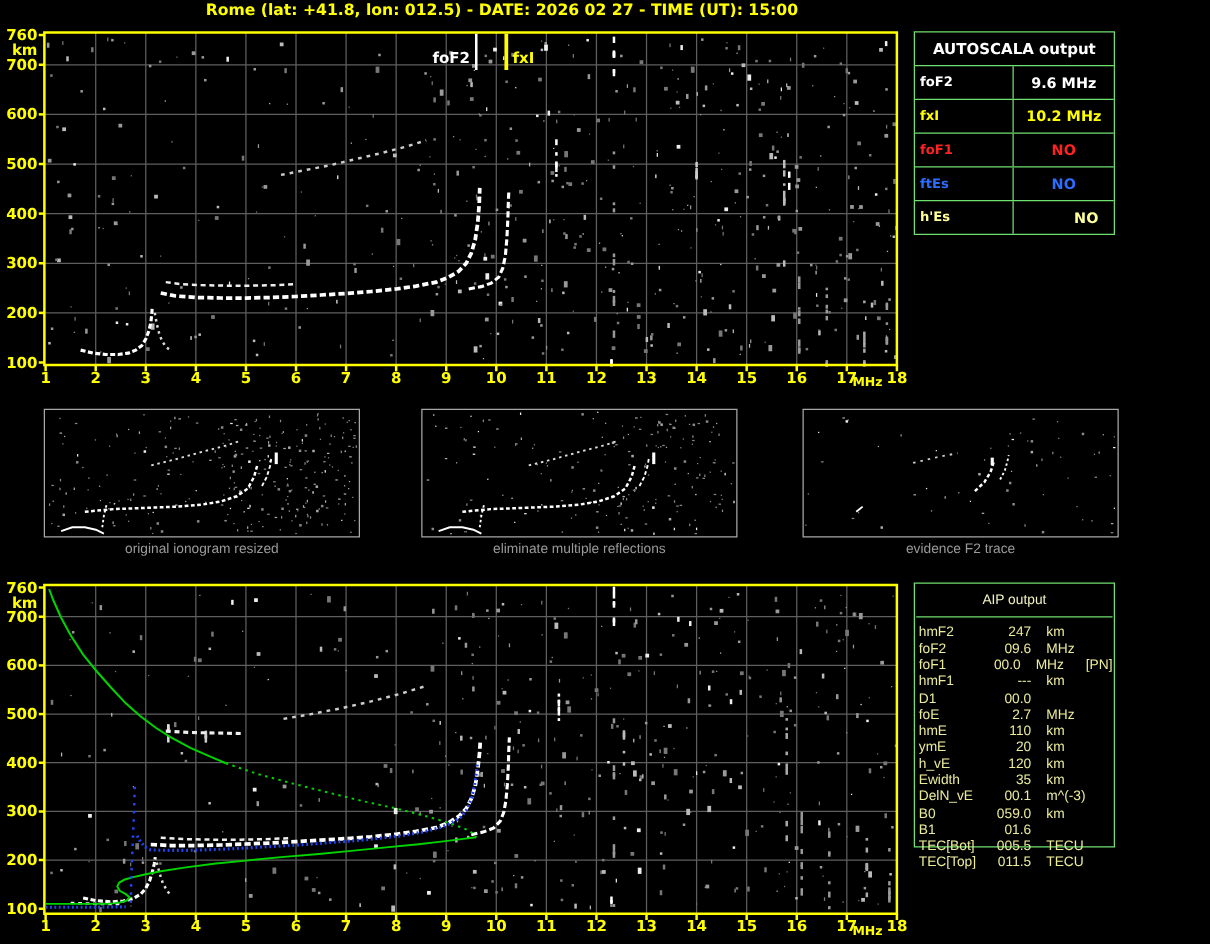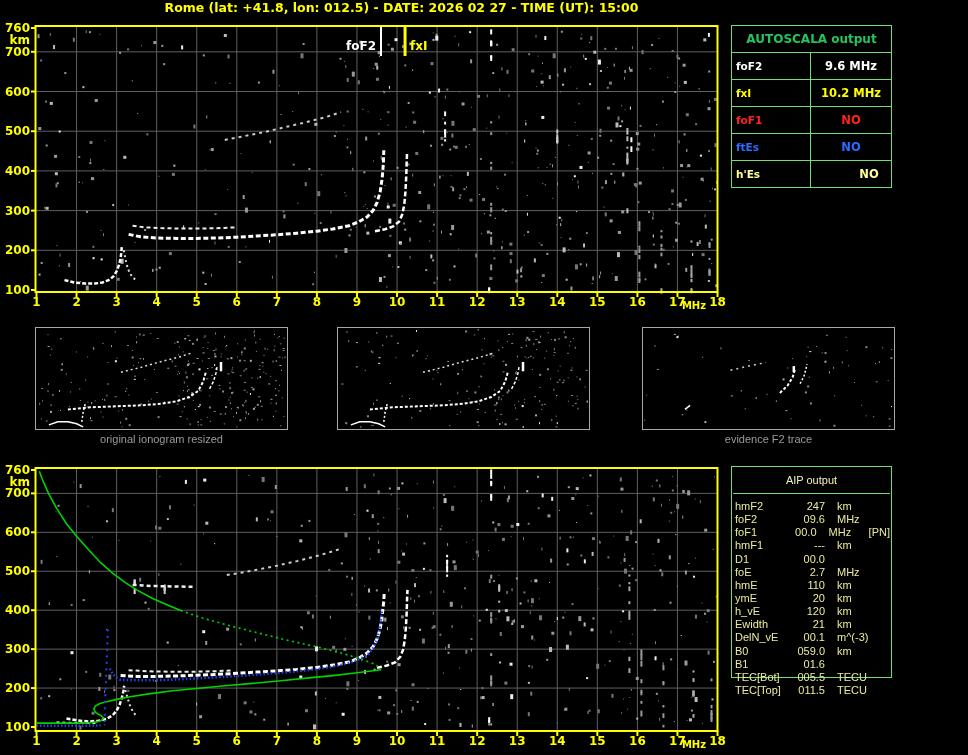--- a/index.html
+++ b/index.html
@@ -6,21 +6,21 @@
   .stage{position:relative;width:968px;height:755px;background:#000;overflow:hidden;
          font-family:"DejaVu Sans",sans-serif;}
   .title{position:absolute;left:60px;top:0px;width:683px;height:16px;text-align:center;
          color:#ffff00;font:bold 12.5px "DejaVu Sans",sans-serif;letter-spacing:0px;}
   #plots{position:absolute;left:0;top:0;}
   .caption{position:absolute;top:433px;height:14px;font:11px "Liberation Sans",sans-serif;
            color:#9a9a9a;text-align:center;}
   
   .as-table{position:absolute;left:731px;top:25px;width:159px;border:1px solid #70e070;
             background:#000;font:bold 11px "DejaVu Sans",sans-serif;}
-  .as-head{height:26px;line-height:26px;text-align:center;color:#22c55e;
+  .as-head{height:26px;line-height:26px;text-align:center;color:#ffffff;
            border-bottom:1px solid #70e070;font-size:12px;}
   .as-row{display:flex;height:26px;line-height:26px;border-bottom:1px solid #70e070;}
   .as-row:last-child{border-bottom:none;gap:36px;}
   .as-label{width:79px;padding-left:4px;border-right:1px solid #70e070;box-sizing:border-box;
             font-size:10.5px;}
   .as-val{flex:1;text-align:center;font-size:11.5px;}
   
   .aip-border{position:absolute;left:731px;top:466px;width:159px;height:210px;
               border:1px solid #70e070;pointer-events:none;}
   .aip-content{position:absolute;left:733px;top:468px;width:157px;
@@ -1852,20 +1852,21 @@
       <rect x="766.5373709555715" y="393.76795683661476" width="1" height="1" fill="#aaaaaa"></rect>
       <rect x="819.5370135121047" y="419.38608143944293" width="1" height="2" fill="#888888"></rect>
       <path d="M779.9 392.9 L787.5 385.7 L792.5 377.5 L795.1 369.2" fill="none" stroke="#ffffff" stroke-width="2" stroke-dasharray="3 2"></path>
       <path d="M800.1 383.6 L803.9 376.4 L805.9 369.2 L807.0 364.1" fill="none" stroke="#ffffff" stroke-width="1.5" stroke-dasharray="2 2"></path>
       <path d="M730.5 370.3 L748.3 366.1 L766.0 362.5" fill="none" stroke="#cccccc" stroke-width="1.5" stroke-dasharray="2 4"></path>
       <path d="M685.0 409.4 L690.1 405.3" fill="none" stroke="#ffffff" stroke-width="1.5"></path>
       <path d="M793.8 366.1 L793.8 372.3" fill="none" stroke="#ffffff" stroke-width="2.5"></path>
     </svg>
 
   <div class="caption" style="left:35px;width:253px;">original ionogram resized</div>
+  <div class="caption" style="left:337px;width:253px;">eliminate multiple reflections</div>
   <div class="caption" style="left:642px;width:253px;">evidence F2 trace</div>
 
   <div class="as-table">
     <div class="as-head">AUTOSCALA output</div>
     <div id="as-rows">
         <div class="as-row" style="color: rgb(255, 255, 255);">
           <span class="as-label">foF2</span>
           <span class="as-val">9.6 MHz</span>
         </div>
         <div class="as-row" style="color: rgb(255, 255, 0);">
@@ -1940,21 +1941,21 @@
           <span class="aip-extra"></span>
         </div>
         <div class="aip-row">
           <span class="aip-label">h_vE</span>
           <span class="aip-val">120</span>
           <span class="aip-unit">km</span>
           <span class="aip-extra"></span>
         </div>
         <div class="aip-row">
           <span class="aip-label">Ewidth</span>
-          <span class="aip-val">21</span>
+          <span class="aip-val">35</span>
           <span class="aip-unit">km</span>
           <span class="aip-extra"></span>
         </div>
         <div class="aip-row">
           <span class="aip-label">DelN_vE</span>
           <span class="aip-val">00.1</span>
           <span class="aip-unit">m^(-3)</span>
           <span class="aip-extra"></span>
         </div>
         <div class="aip-row">

